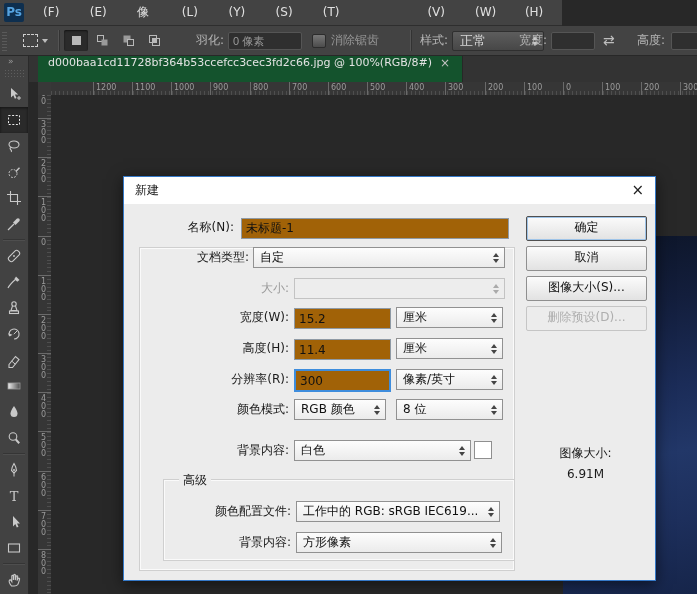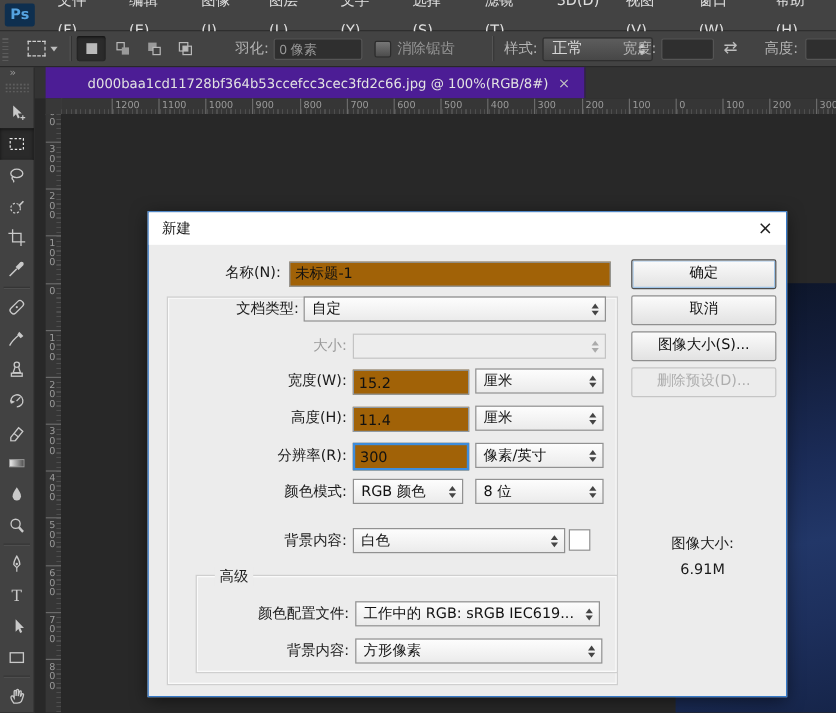--- a/index.html
+++ b/index.html
@@ -1,19 +1,19 @@
 <!DOCTYPE html>
 <html><head>
 <meta charset="utf-8">
 <style>
   html,body{margin:0;padding:0;background:#1e1e1e;}
   #screen{position:relative;width:697px;height:594px;overflow:hidden;
     font-family:"DejaVu Sans","Liberation Sans",sans-serif;background:#282828;}
   
-  .menu-bar{position:absolute;left:0;top:0;width:697px;height:25px;background:#434343;
+  .menu-bar{position:absolute;left:0;top:0;width:562px;height:25px;background:#434343;
     border-bottom:1px solid #2e2e2e;display:flex;align-items:center;}
   .ps-logo{width:26px;height:19px;margin:0 8px 0 4px;background:#0e2f4f;color:#55a3e0;
     font-weight:bold;font-size:12px;text-align:center;line-height:19px;border-radius:2px;}
   .menu-item{color:#e0e0e0;font-size:12px;padding:0 11px;line-height:25px;cursor:default;}
   
   .options-bar{position:absolute;left:0;top:26px;width:697px;height:29px;background:#434343;
     border-bottom:1px solid #282828;}
   .ob-grip{position:absolute;left:2px;top:4px;width:6px;height:21px;
     background:repeating-linear-gradient(0deg,#5a5a5a 0 1px,transparent 1px 3px);width:5px;}
   .ob-preset{position:absolute;left:16px;top:4px;width:38px;height:21px;display:flex;
@@ -38,22 +38,22 @@
   .dd-arrows{position:absolute;right:5px;top:50%;transform:translateY(-50%);display:flex;
     flex-direction:column;gap:2px;align-items:center;}
   .tri-up{width:0;height:0;border-left:3px solid transparent;border-right:3px solid transparent;
     border-bottom:4px solid #444;}
   .tri-dn{width:0;height:0;border-left:3px solid transparent;border-right:3px solid transparent;
     border-top:4px solid #444;}
   .dark .tri-up{border-bottom-color:#c9c9c9}.dark .tri-dn{border-top-color:#c9c9c9}
   .dis .tri-up{border-bottom-color:#aaa}.dis .tri-dn{border-top-color:#aaa}
   
   .tab-row{position:absolute;left:28px;top:56px;width:669px;height:26px;background:#333333;}
-  .doc-tab{position:absolute;left:10px;top:0;width:424px;height:26px;background:#4c1d95;
-    border-right:1px solid #272727;display:flex;align-items:center;padding-left:25px;}
+  .doc-tab{position:absolute;left:10px;top:0;width:424px;height:26px;background:#14532d;
+    border-right:1px solid #272727;display:flex;align-items:flex-start;}
   .doc-tab .title{color:#e3e3e3;font-size:11px;padding-left:10px;white-space:nowrap;overflow:hidden;}
   .doc-tab .close{color:#c3c3c3;font-size:12px;padding:0 8px;cursor:default;}
   
   .tool-panel{position:absolute;left:0;top:56px;width:28px;height:538px;background:#424242;
     border-right:1px solid #2a2a2a;}
   .tp-header{height:10px;color:#9a9a9a;font-size:9px;line-height:10px;padding-left:8px;}
   .tp-grip{margin:3px 4px 4px 4px;height:8px;
     background:radial-gradient(#5e5e5e 28%,transparent 30%) 0 0/3px 3px;}
   .tool{width:28px;height:26px;display:flex;align-items:center;justify-content:center;}
   .tool.selected{background:#2a2a2a;box-shadow:inset 0 1px 3px rgba(0,0,0,.55);}

